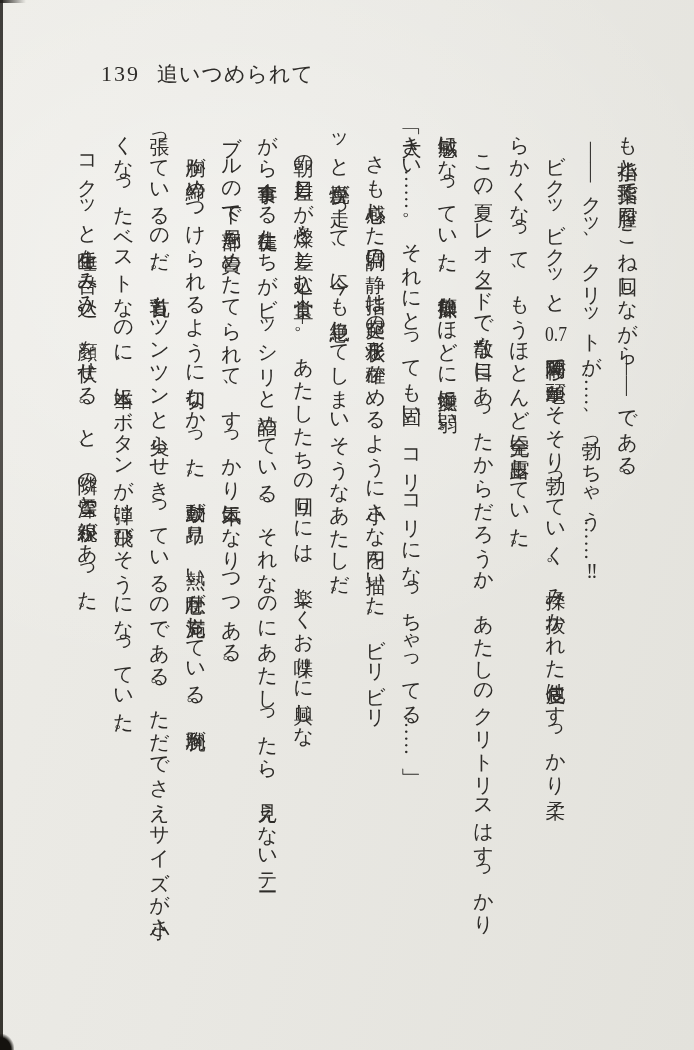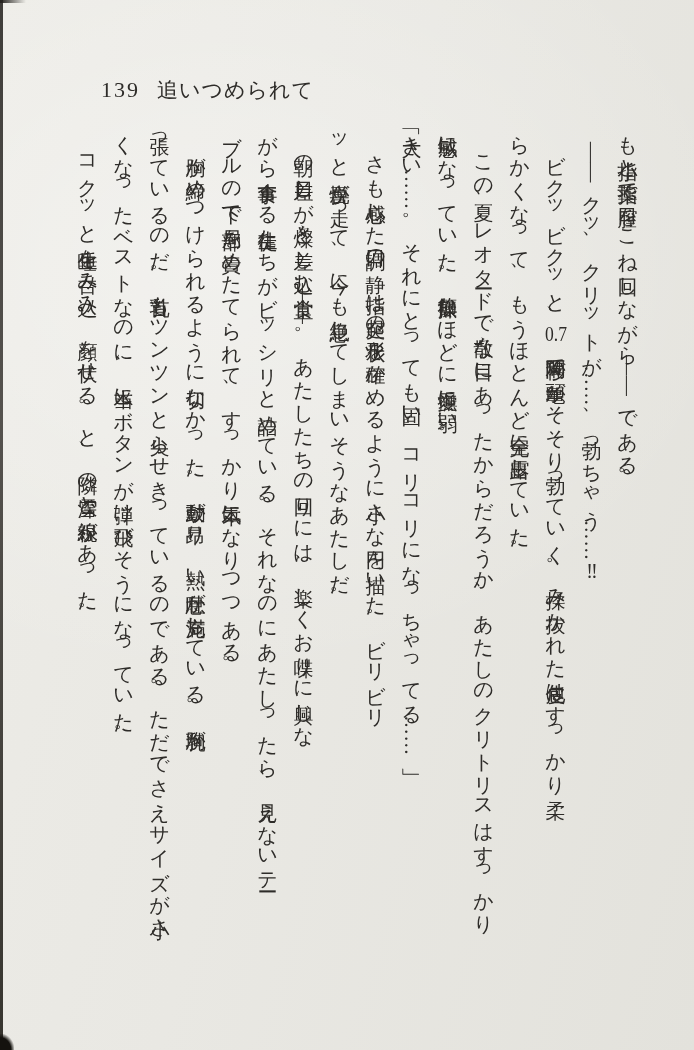--- a/index.html
+++ b/index.html
@@ -35,21 +35,21 @@
   }
   .scan-top-mark {
     position: absolute;
     left: 0; top: 0;
     width: 26px; height: 3px;
     background: linear-gradient(90deg, #24221e, rgba(36,34,30,0));
   }
   
   .header {
     position: absolute;
-    top: 76px;
+    top: 60px;
     left: 101px;
     font-size: 21px;
     letter-spacing: 1px;
     white-space: nowrap;
   }
   .page-number {
     display: inline-block;
     margin-right: 17px;
     font-size: 22px;
     letter-spacing: 2px;

